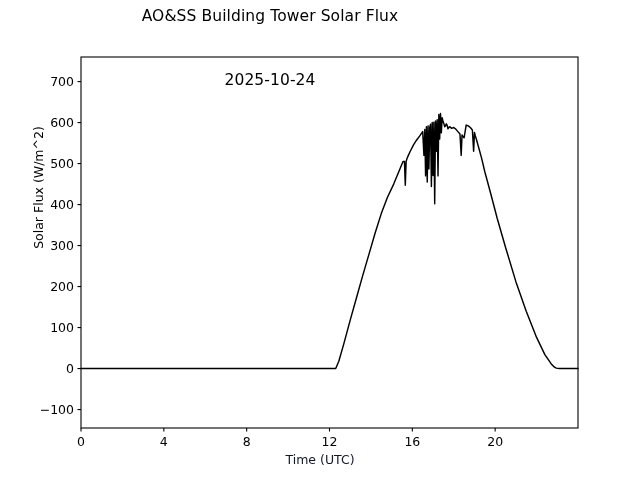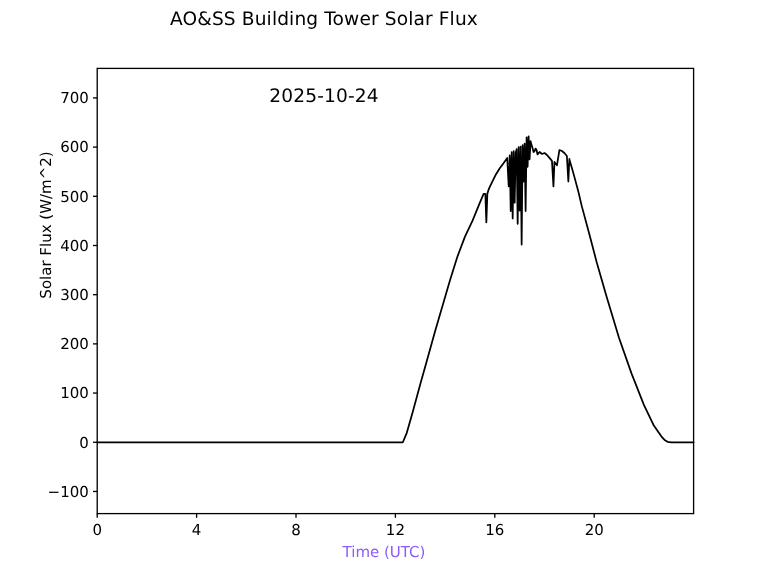--- a/index.html
+++ b/index.html
@@ -51,21 +51,21 @@
     font-size: 12.5px;
     color: #000000;
   }
   .xlabel {
     position: absolute;
     left: 0;
     top: 452px;
     width: 640px;
     text-align: center;
     font-size: 12.5px;
-    color: #8b5cf6;
+    color: #0f172a;
   }
   svg.plot {
     position: absolute;
     left: 0;
     top: 0;
   }
   .tick-text {
     font-family: "DejaVu Sans", sans-serif;
     font-size: 12.5px;
     fill: #000000;

